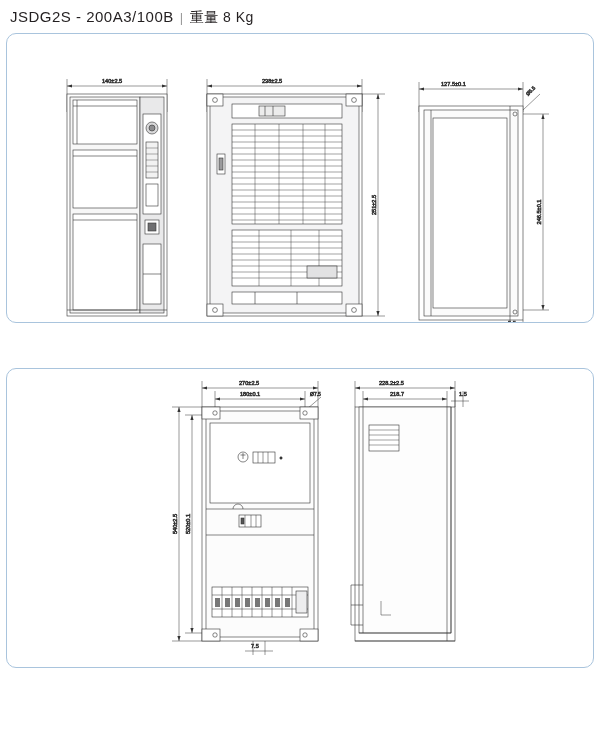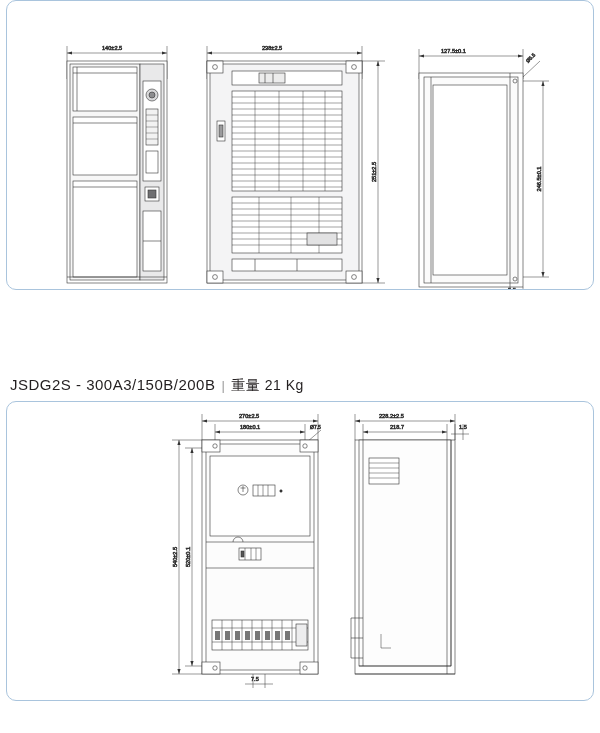--- a/index.html
+++ b/index.html
@@ -56,20 +56,23 @@
     font-size: 5.6px;
     fill: #333;
   }
   .dimtxt.sm { font-size: 5px; }
 </style>
 </head>
 <body>
 
 <div class="section" id="section-1">
 
+  <div class="sec-title">
+    <span class="model">JSDG2S - 200A3/100B</span><span class="bar">|</span><span class="weight">重量 8 Kg</span>
+  </div>
 
   <div class="panel" id="panel-1">
     <svg width="586" height="288" viewBox="0 0 586 288">
       <g stroke="#333" fill="none" stroke-width="0.6">
 
         <g stroke-width="0.5">
           <line x1="60" y1="45" x2="60" y2="78"></line>
           <line x1="160" y1="45" x2="160" y2="78"></line>
           <line x1="60" y1="52" x2="160" y2="52"></line>
           <path d="M60 52 l5 -1.6 v3.2 z" fill="#333" stroke="none"></path>
@@ -225,23 +228,20 @@
           <line x1="496" y1="294" x2="523" y2="294"></line>
         </g>
         <text class="dimtxt" x="501" y="291">5.5</text>
       </g>
     </svg>
   </div>
 </div>
 
 <div class="section" id="section-2">
 
-  <div class="sec-title">
-    <span class="model">JSDG2S - 300A3/150B/200B</span><span class="bar">|</span><span class="weight">重量 21 Kg</span>
-  </div>
 
   <div class="panel" id="panel-2">
     <svg width="586" height="298" viewBox="0 0 586 298">
       <g stroke="#333" fill="none" stroke-width="0.6">
 
         <g stroke-width="0.5">
           <line x1="195" y1="12" x2="195" y2="38"></line>
           <line x1="311" y1="12" x2="311" y2="38"></line>
           <line x1="195" y1="19" x2="311" y2="19"></line>
           <path d="M195 19 l5 -1.6 v3.2 z" fill="#333" stroke="none"></path>

